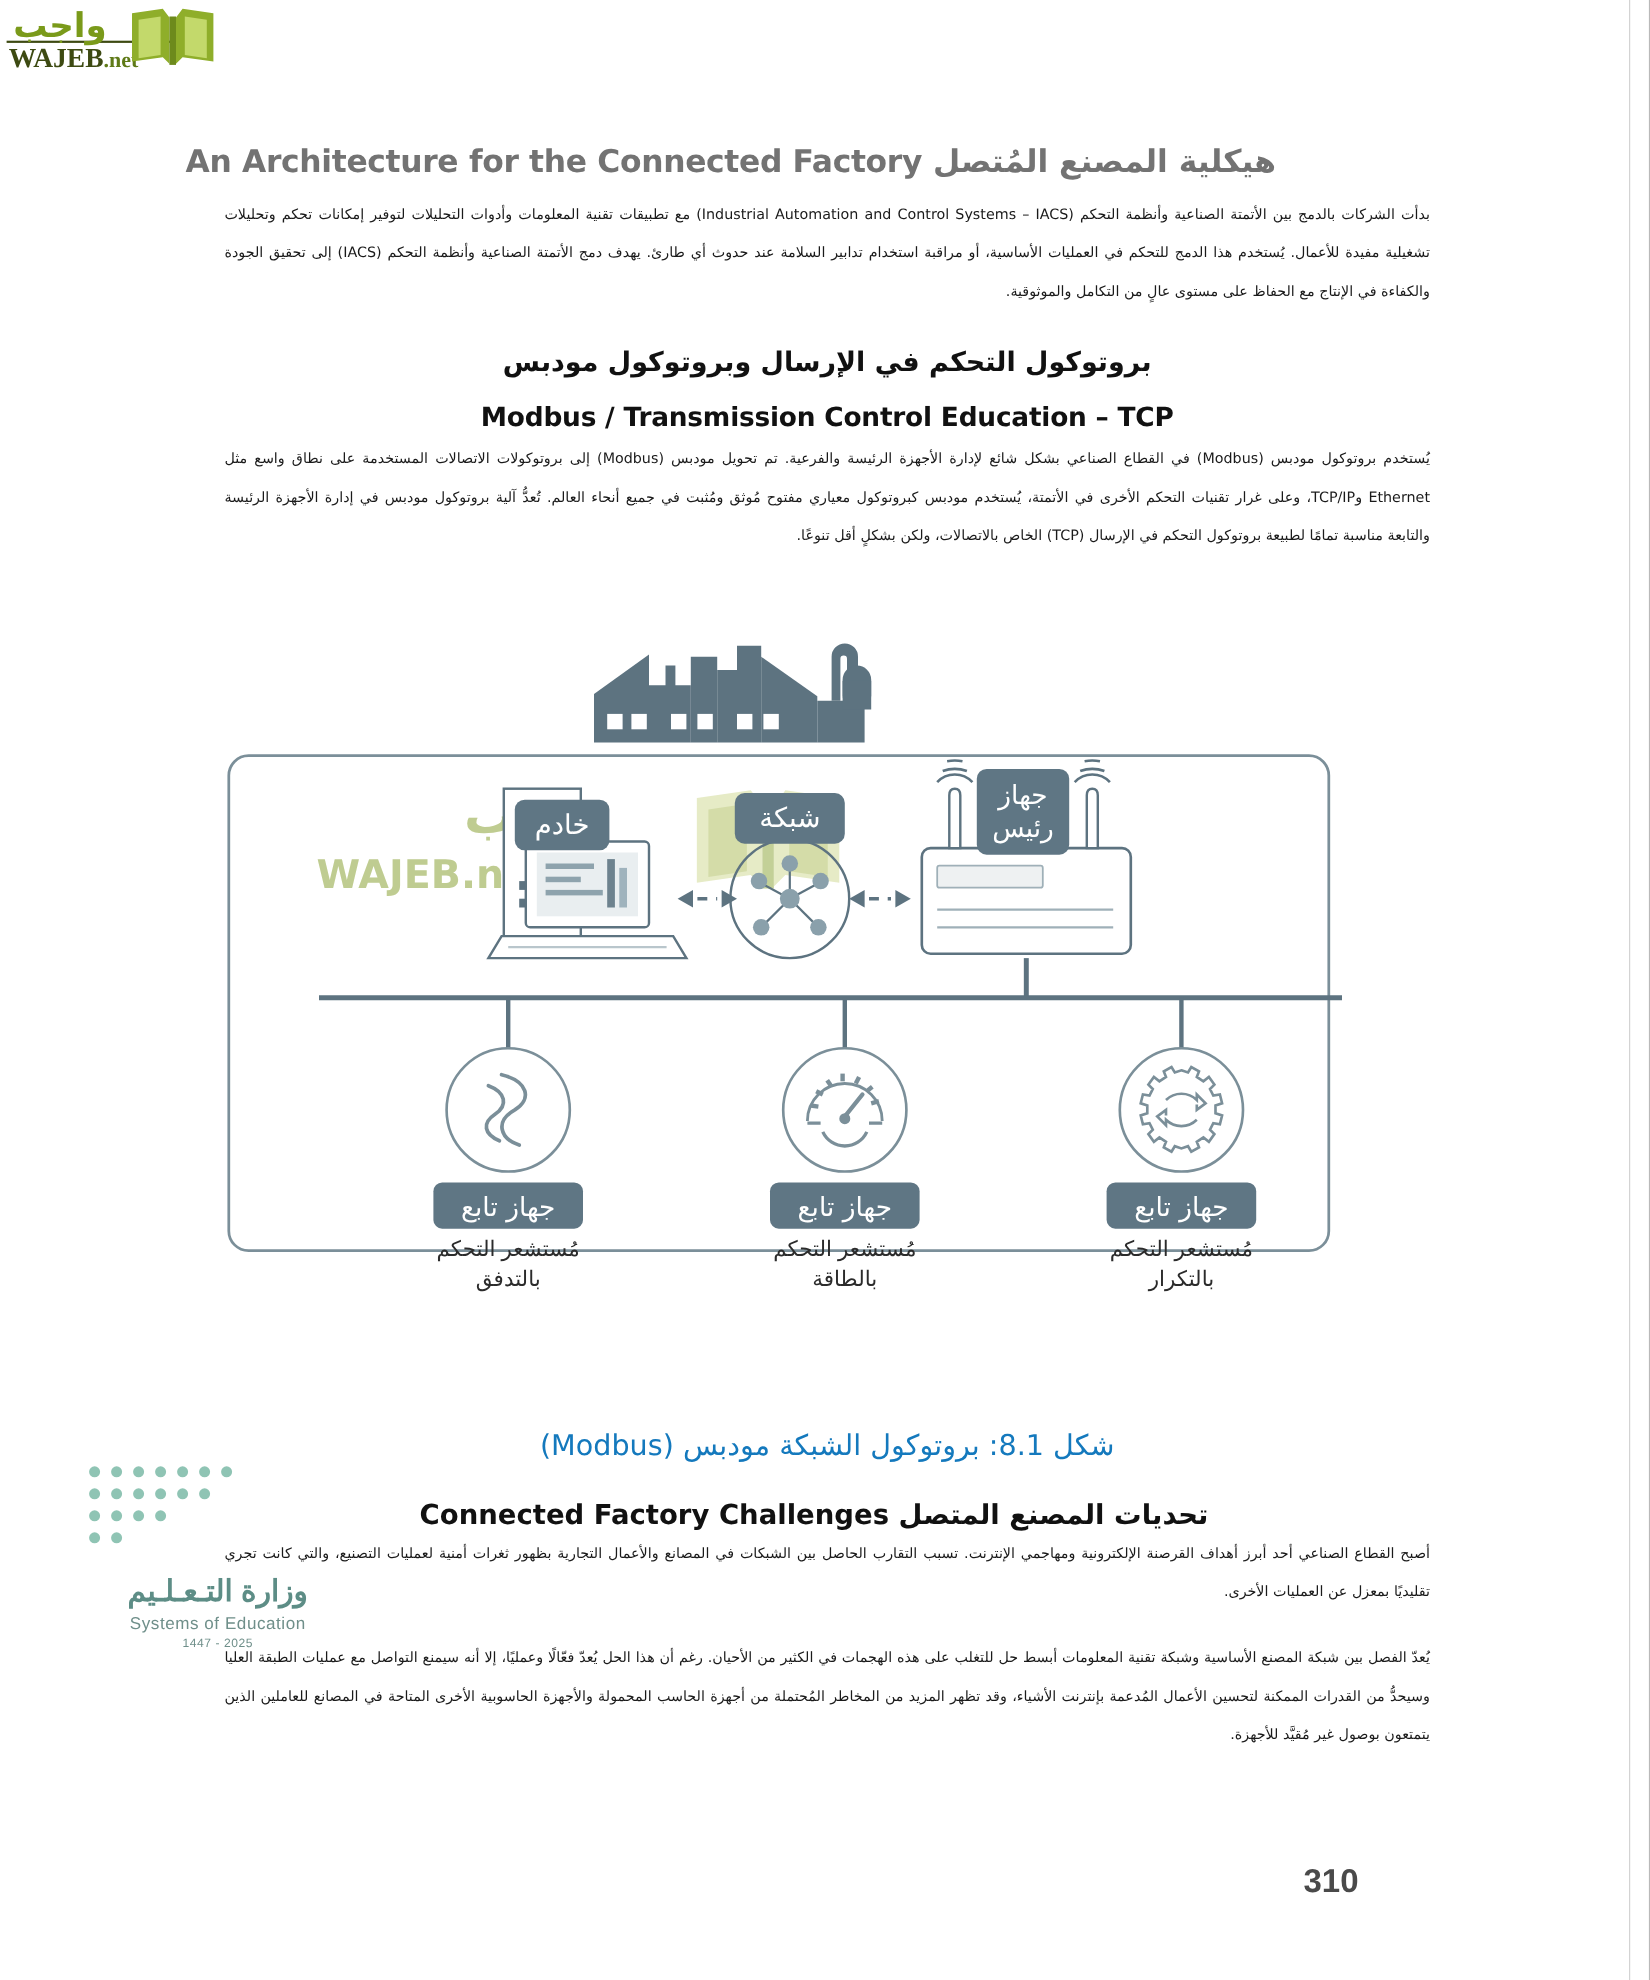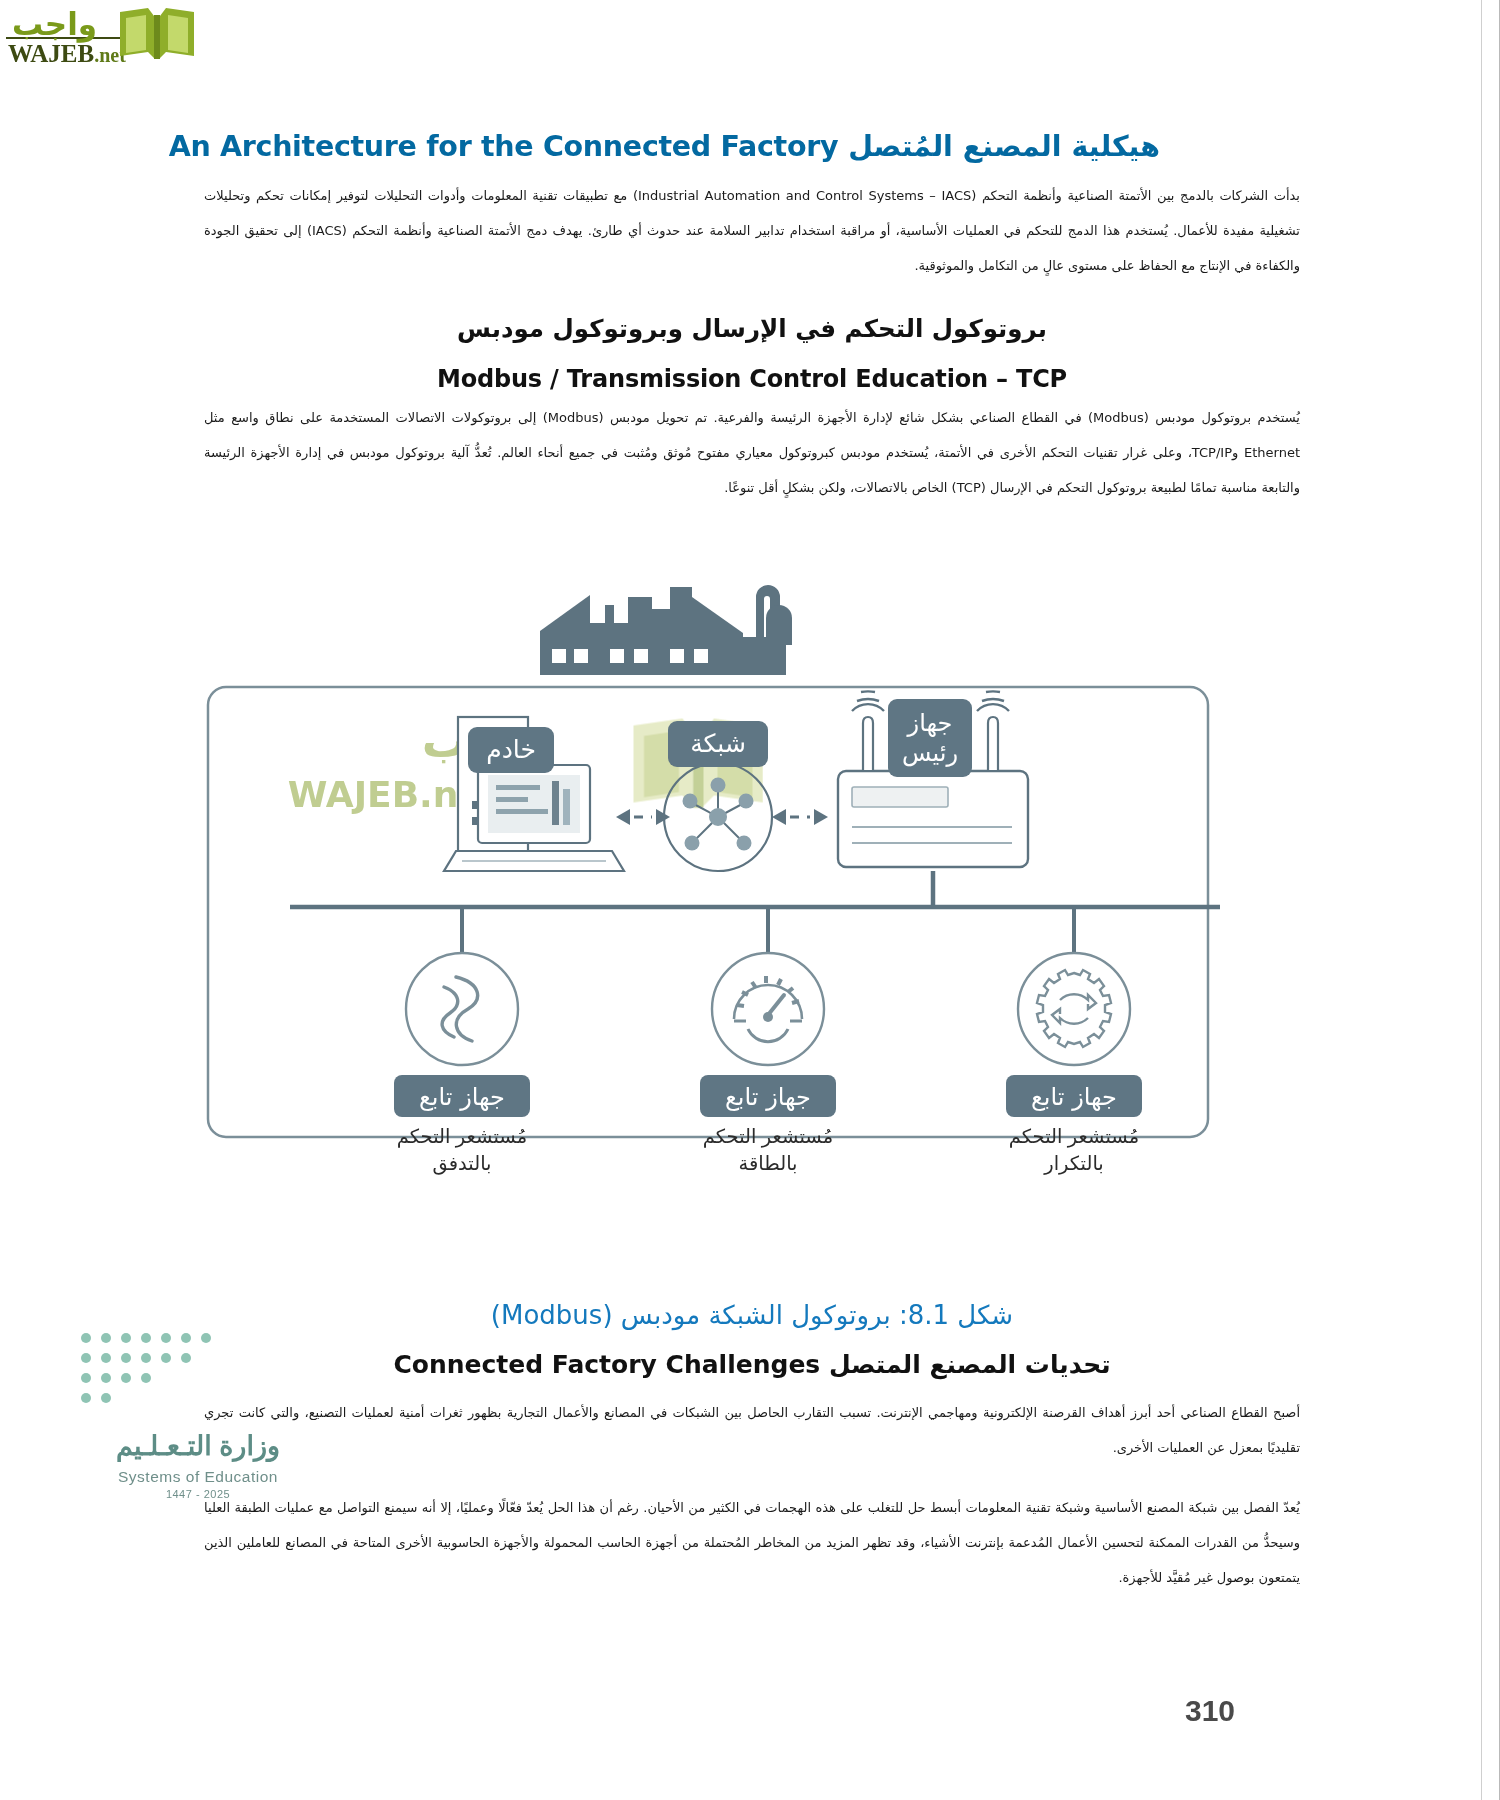--- a/index.html
+++ b/index.html
@@ -54,21 +54,21 @@
     left: 200px; top: 0; width: 1100px;
     direction: rtl;
     text-align: justify;
   }
 
   h1.sec-title {
     margin: 0; padding: 0;
     position: absolute; top: 130px; right: 140px; width: 960px;
     font-family: "DejaVu Sans", sans-serif;
     font-size: 28.5px; font-weight: 700;
-    color: #0369a1; text-align: center;
+    color: #737373; text-align: center;
     white-space: nowrap;
     letter-spacing: -0.3px;
   }
 
   p.body {
     margin: 0;
     font-family: "DejaVu Sans", sans-serif;
     font-size: 13px;
     line-height: 35px;
     color: #1a1a1a;
@@ -100,21 +100,21 @@
   .fig-caption {
     position: absolute; top: 1300px; right: 0; width: 1096px;
     text-align: center;
     font-family: "DejaVu Sans", sans-serif;
     font-size: 26px; color: #1479bd;
     direction: rtl;
   }
 
   
   h2.sec-title2 {
-    margin: 0;
+    margin: 12px;
     position: absolute; top: 1350px; right: 0; width: 1096px;
     font-family: "DejaVu Sans", sans-serif;
     font-size: 25px; font-weight: 700; color: #111;
     text-align: center; white-space: nowrap;
   }
   .para3 { position: absolute; top: 1395px; right: 0; width: 1096px; }
   .para4 { position: absolute; top: 1490px; right: 0; width: 1096px; }
 
   
   .moe {

